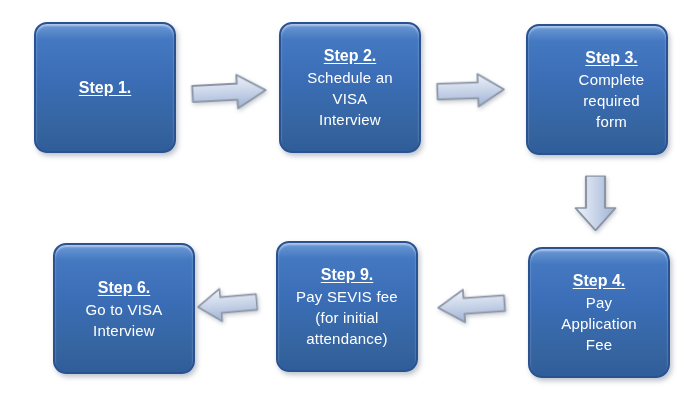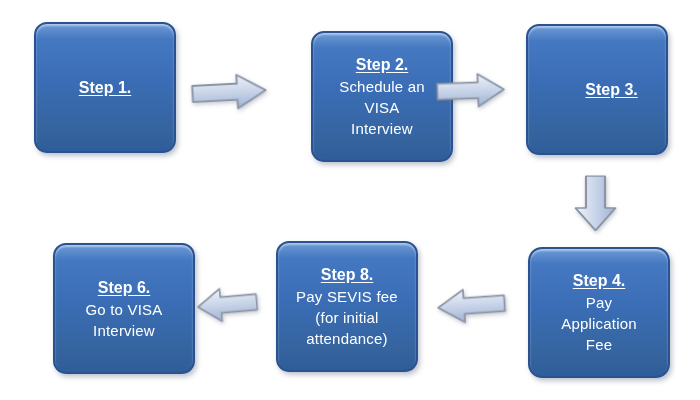--- a/index.html
+++ b/index.html
@@ -28,21 +28,21 @@
     text-underline-offset:2px;
   }
   .step-text{
     font-size:15px;line-height:21px;
     white-space:pre-line;
     letter-spacing:.2px;
   }
   .arrow{position:absolute;filter:drop-shadow(1px 2px 2px rgba(90,100,120,.35));}
   .arrow svg{display:block;width:100%;height:100%;}
   #box1{left:34px;top:22px;}
-  #box2{left:279px;top:31px;margin-left:32px;}
+  #box2{left:279px;top:22px;}
   #box3{left:526px;top:24px;padding-left:29px;}
   #box4{left:528px;top:247px;border-radius:14px;}
   #box5{left:276px;top:241px;}
   #box6{left:40px;top:243px;margin-left:13px;}
   #a12{left:191px;top:73px;width:77px;height:38px;transform:rotate(-3deg);}
   #a23{left:436px;top:72px;width:70px;height:37px;transform:rotate(-2deg);}
   #a34{left:573px;top:175px;width:45px;height:57px;}
   #a45{left:436px;top:287px;width:70px;height:37px;transform:rotate(-4deg);}
   #a56{left:196px;top:286px;width:62px;height:37px;transform:rotate(-5deg);}
 </style>
@@ -84,20 +84,23 @@
   </div>
 
   <div class="arrow" id="a23">
     <svg viewBox="0 0 100 52" preserveAspectRatio="none">
       <polygon points="2,15 60,15 60,3 97,26 60,49 60,37 2,37" fill="url(#gradH)" stroke="#8b95a5" stroke-width="2.5" stroke-linejoin="round"></polygon>
     </svg>
   </div>
 
   <div class="step-box" id="box3">
     <div class="step-label">Step 3.</div>
+    <div class="step-text">Complete
+required
+form</div>
   </div>
 
   <div class="arrow" id="a34">
     <svg viewBox="0 0 52 100" preserveAspectRatio="none">
       <polygon points="15,2 37,2 37,58 49,58 26,97 3,58 15,58" fill="url(#gradV)" stroke="#8b95a5" stroke-width="2.5" stroke-linejoin="round"></polygon>
     </svg>
   </div>
 
   <div class="step-box" id="box4">
     <div class="step-label">Step 4.</div>
@@ -106,21 +109,21 @@
 Fee</div>
   </div>
 
   <div class="arrow" id="a45">
     <svg viewBox="0 0 100 52" preserveAspectRatio="none">
       <polygon points="98,15 40,15 40,3 3,26 40,49 40,37 98,37" fill="url(#gradH)" stroke="#8b95a5" stroke-width="2.5" stroke-linejoin="round"></polygon>
     </svg>
   </div>
 
   <div class="step-box" id="box5">
-    <div class="step-label">Step 8.</div>
+    <div class="step-label">Step 9.</div>
     <div class="step-text">Pay SEVIS fee
 (for initial
 attendance)</div>
   </div>
 
   <div class="arrow" id="a56">
     <svg viewBox="0 0 100 52" preserveAspectRatio="none">
       <polygon points="98,15 40,15 40,3 3,26 40,49 40,37 98,37" fill="url(#gradH)" stroke="#8b95a5" stroke-width="2.5" stroke-linejoin="round"></polygon>
     </svg>
   </div>

